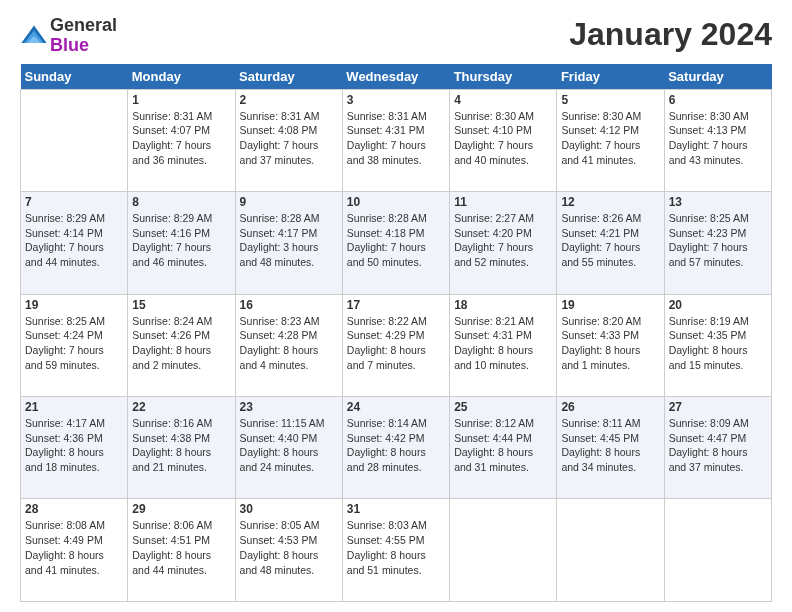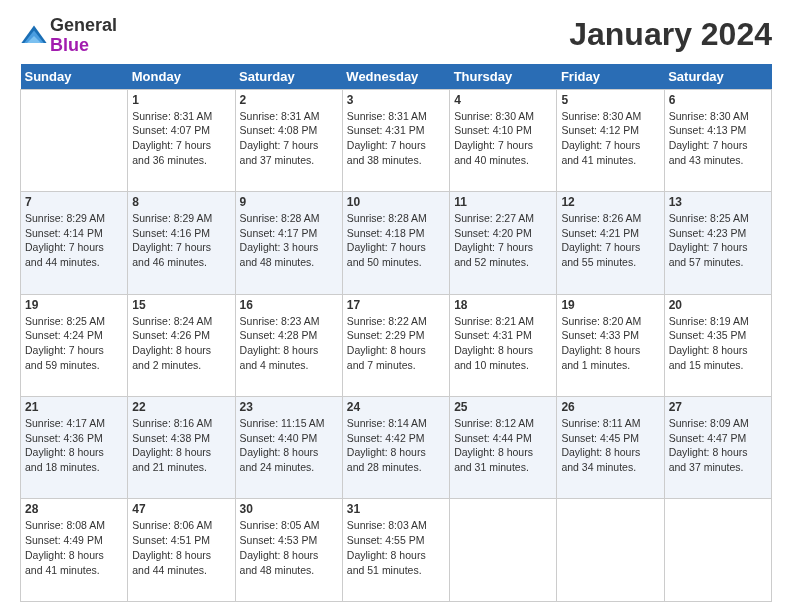--- a/index.html
+++ b/index.html
@@ -267,21 +267,21 @@
           <div class="day-info">
             <span>Sunrise: 8:23 AM</span><br>
             <span>Sunset: 4:28 PM</span><br>
             <span>Daylight: 8 hours and 4 minutes.</span>
           </div>
         </td>
           <td>
           <span class="day-number">17</span>
           <div class="day-info">
             <span>Sunrise: 8:22 AM</span><br>
-            <span>Sunset: 2:29 PM</span><br>
+            <span>Sunset: 4:29 PM</span><br>
             <span>Daylight: 8 hours and 7 minutes.</span>
           </div>
         </td>
           <td>
           <span class="day-number">18</span>
           <div class="day-info">
             <span>Sunrise: 8:21 AM</span><br>
             <span>Sunset: 4:31 PM</span><br>
             <span>Daylight: 8 hours and 10 minutes.</span>
           </div>
@@ -364,21 +364,21 @@
         <tr class="row-normal">
           <td>
           <span class="day-number">28</span>
           <div class="day-info">
             <span>Sunrise: 8:08 AM</span><br>
             <span>Sunset: 4:49 PM</span><br>
             <span>Daylight: 8 hours and 41 minutes.</span>
           </div>
         </td>
           <td>
-          <span class="day-number">47</span>
+          <span class="day-number">29</span>
           <div class="day-info">
             <span>Sunrise: 8:06 AM</span><br>
             <span>Sunset: 4:51 PM</span><br>
             <span>Daylight: 8 hours and 44 minutes.</span>
           </div>
         </td>
           <td>
           <span class="day-number">30</span>
           <div class="day-info">
             <span>Sunrise: 8:05 AM</span><br>

